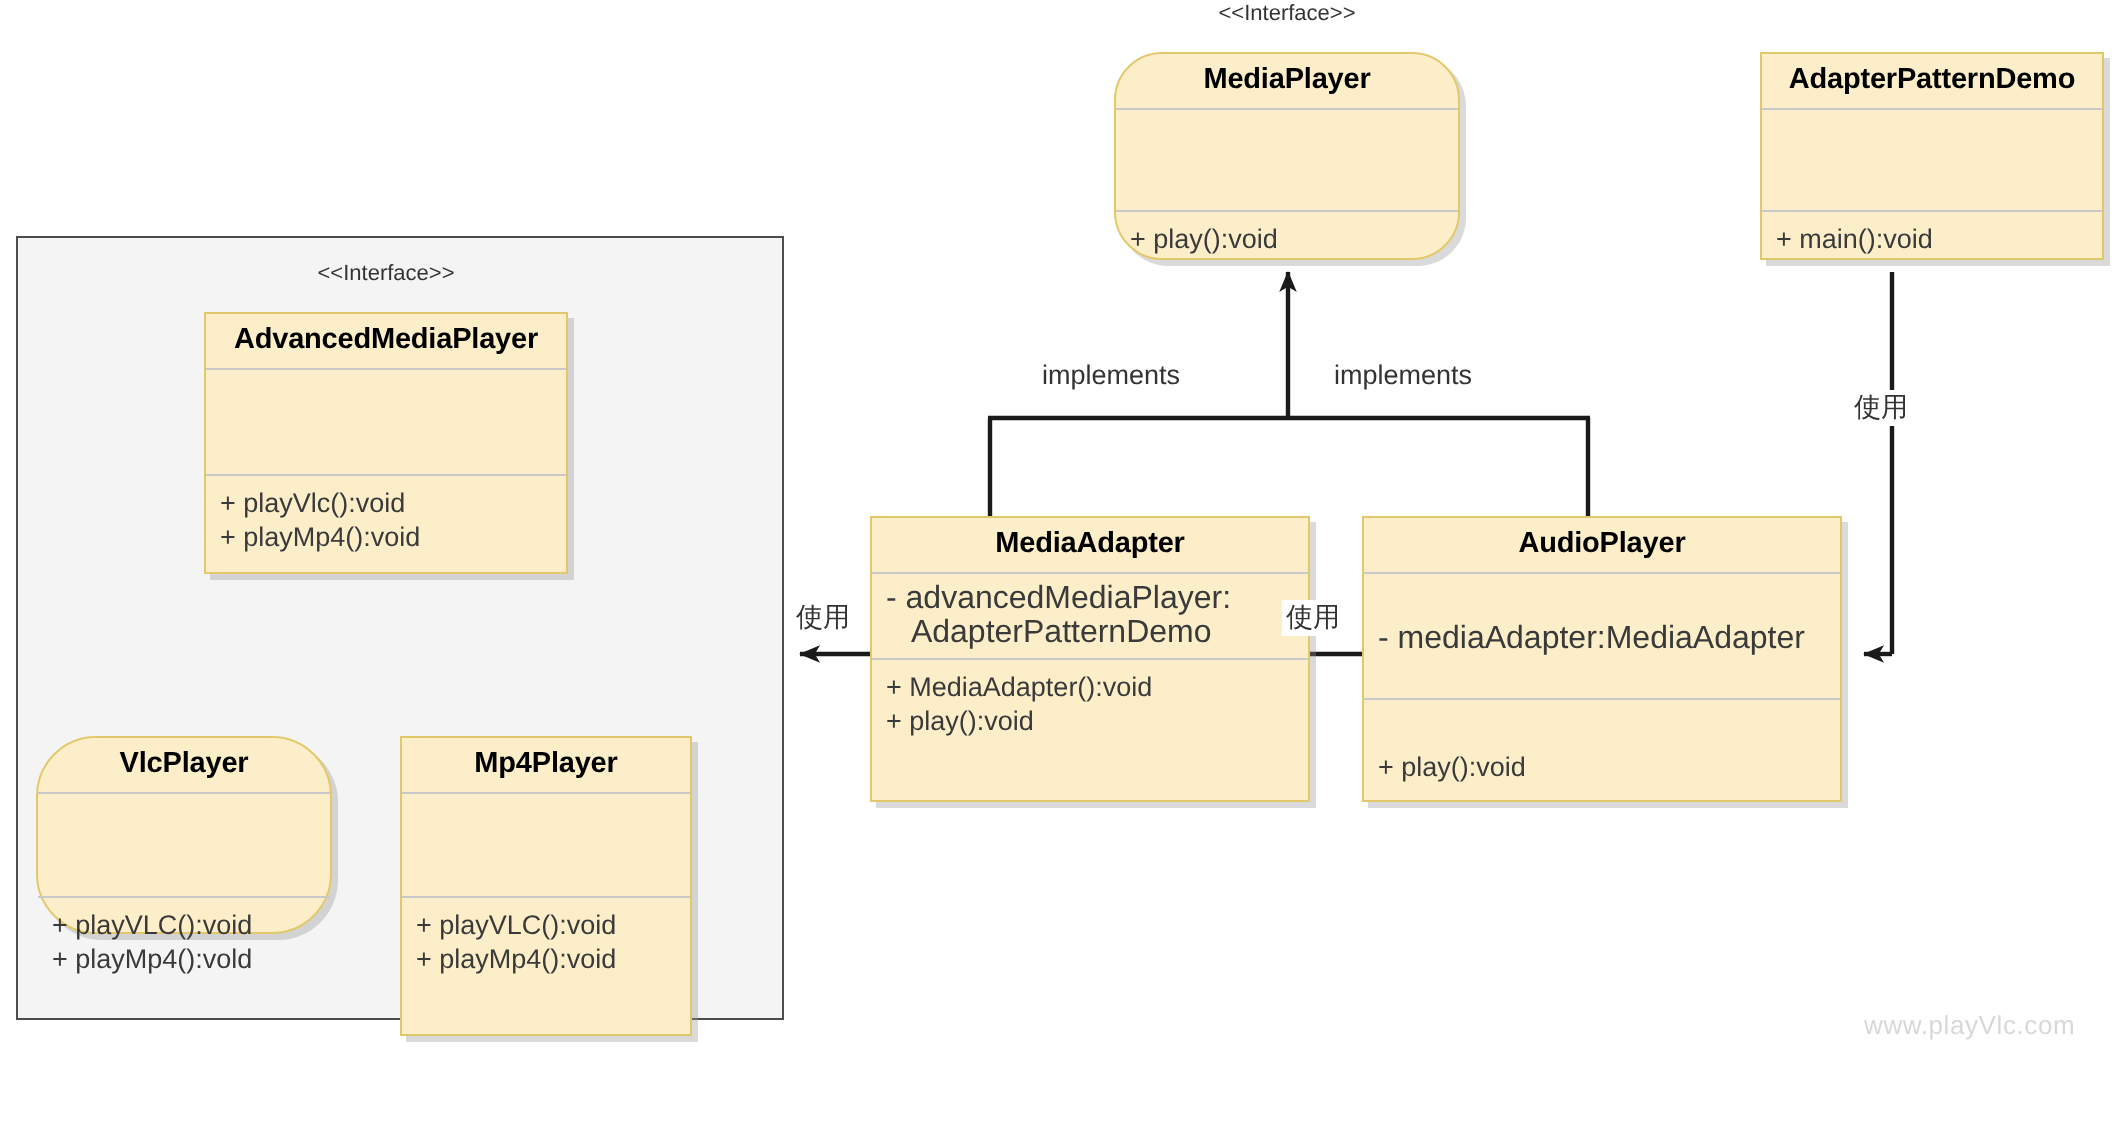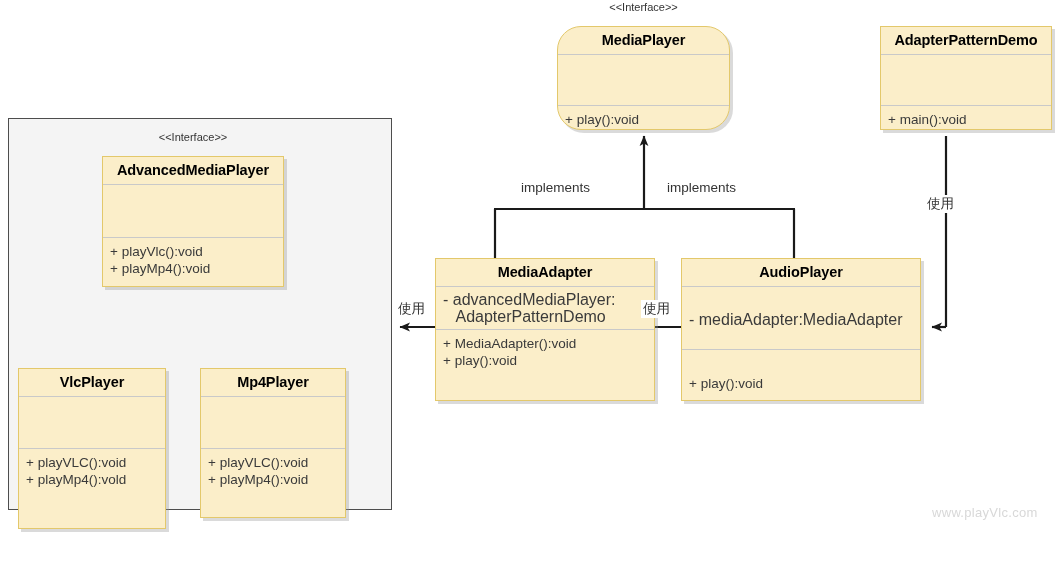--- a/index.html
+++ b/index.html
@@ -160,21 +160,21 @@
 
   <div class="uml-class" style="left:102px; top:156px; width:182px; height:131px;">
     <div class="uml-name">AdvancedMediaPlayer</div>
     <div class="uml-attrs empty" style="height:44px;"></div>
     <div class="uml-ops">
       <div class="member">+ playVlc():void</div>
       <div class="member">+ playMp4():void</div>
     </div>
   </div>
 
-  <div class="uml-class" style="left:18px; top:368px; width:148px; height:161px;">
+  <div class="uml-class" style="left:18px; top:368px; width:148px; height:99px;border-radius:30px;">
     <div class="uml-name">VlcPlayer</div>
     <div class="uml-attrs empty" style="height:43px;"></div>
     <div class="uml-ops">
       <div class="member">+ playVLC():void</div>
       <div class="member">+ playMp4():vold</div>
     </div>
   </div>
 
   <div class="uml-class" style="left:200px; top:368px; width:146px; height:150px;">
     <div class="uml-name">Mp4Player</div>

